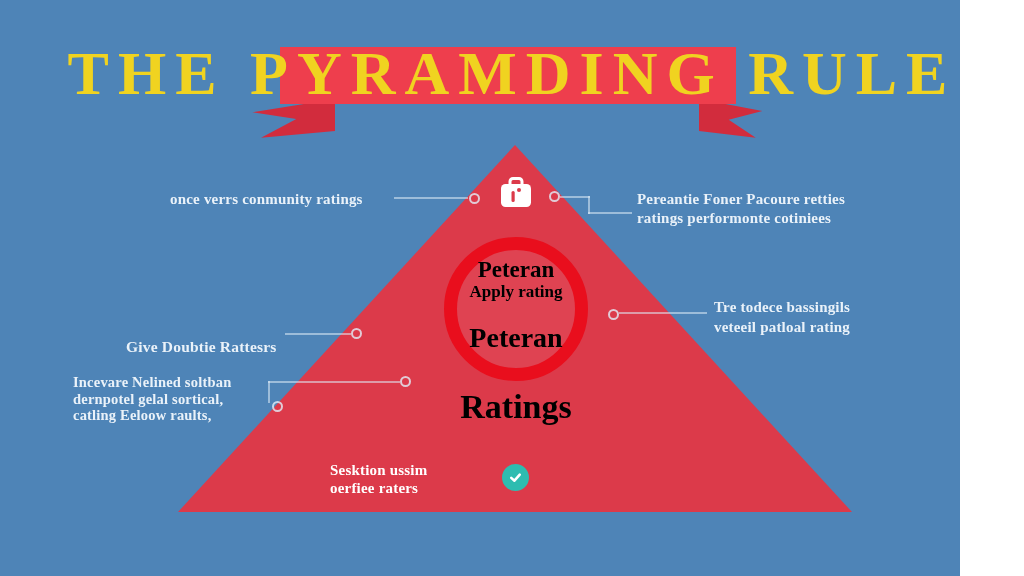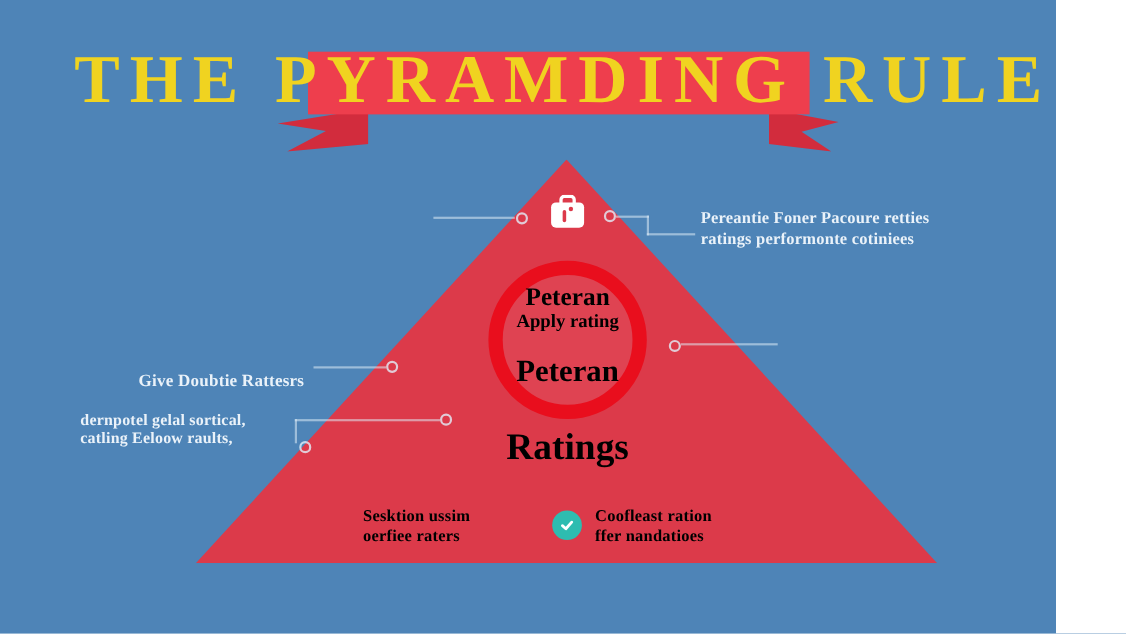--- a/index.html
+++ b/index.html
@@ -32,21 +32,21 @@
   .ring{left:444px;top:237px;width:144px;height:144px;box-sizing:border-box;
       border:13px solid var(--ring-red);background:var(--ring-fill);border-radius:50%;z-index:3;}
   .ctext{left:416px;width:200px;text-align:center;color:#000000;z-index:4;}
   .ctext.l1{top:257px;font-size:23px;font-weight:800;}
   .ctext.l2{top:282px;font-size:17px;font-weight:700;}
   .ctext.l3{top:322px;font-size:28px;font-weight:800;}
   .ctext.ratings{top:388px;font-size:34px;font-weight:800;}
 
   
   .lbl{color:var(--label-text);font-size:15px;font-weight:600;z-index:4;letter-spacing:.2px;}
-  .lbl.onred{color:#000000;font-weight:700;}
+  .lbl.onred{color:#ffffff;font-weight:700;}
   .lbl-top-left{left:170px;top:189px;line-height:20px;}
   .lbl-top-right{left:637px;top:190px;line-height:19px;}
   .lbl-mid-left{left:126px;top:326px;font-size:15.5px;font-weight:700;margin-top:12px;}
   .lbl-mid-right{left:714px;top:298px;line-height:19.5px;}
   .lbl-lower-left{left:73px;top:374px;font-size:14.5px;line-height:16.5px;}
   .lbl-bottom-left{left:330px;top:461px;line-height:18px;}
   .lbl-bottom-right{left:541px;top:461px;line-height:18px;}
 
   
   .cl{background:rgba(222,236,247,.55);z-index:2;}
@@ -99,45 +99,47 @@
 
   <div class="abs dot" style="left:608px;top:309px;"></div>
   <div class="abs cl h" style="left:619px;top:312px;width:88px;"></div>
 
   <div class="abs cl h" style="left:268px;top:381px;width:132px;"></div>
   <div class="abs dot" style="left:400px;top:376px;"></div>
   <div class="abs cl v" style="left:268px;top:381px;height:22px;"></div>
   <div class="abs dot" style="left:272px;top:401px;"></div>
 
   <div class="abs lbl lbl-top-left">
+    <div>once verrs conmunity ratings</div>
   </div>
 
   <div class="abs lbl lbl-top-right">
     <div>Pereantie Foner Pacoure retties</div>
     <div>ratings performonte cotiniees</div>
   </div>
 
   <div class="abs lbl lbl-mid-left">
     <div>Give Doubtie Rattesrs</div>
   </div>
 
+  <div class="abs lbl lbl-mid-right">
+    <div>Tre todece bassingils</div>
+    <div>veteeil patloal rating</div>
+  </div>
 
   <div class="abs lbl lbl-lower-left">
+    <div>Incevare Nelined soltban</div>
     <div>dernpotel gelal sortical,</div>
     <div>catling Eeloow raults,</div>
   </div>
 
   <div class="abs lbl onred lbl-bottom-left">
     <div>Sesktion ussim</div>
     <div>oerfiee raters</div>
   </div>
 
   <div class="abs check">
     <svg width="17" height="17" viewBox="0 0 24 24">
       <path d="M6 12.5 L10.5 16.5 L18 8" fill="none" stroke="#ffffff" stroke-width="3.6" stroke-linecap="round" stroke-linejoin="round"></path>
     </svg>
   </div>
-  <div class="abs lbl onred lbl-bottom-right">
-    <div>Coofleast ration</div>
-    <div>ffer nandatioes</div>
-  </div>
 
 </div>
 
 </body></html>

